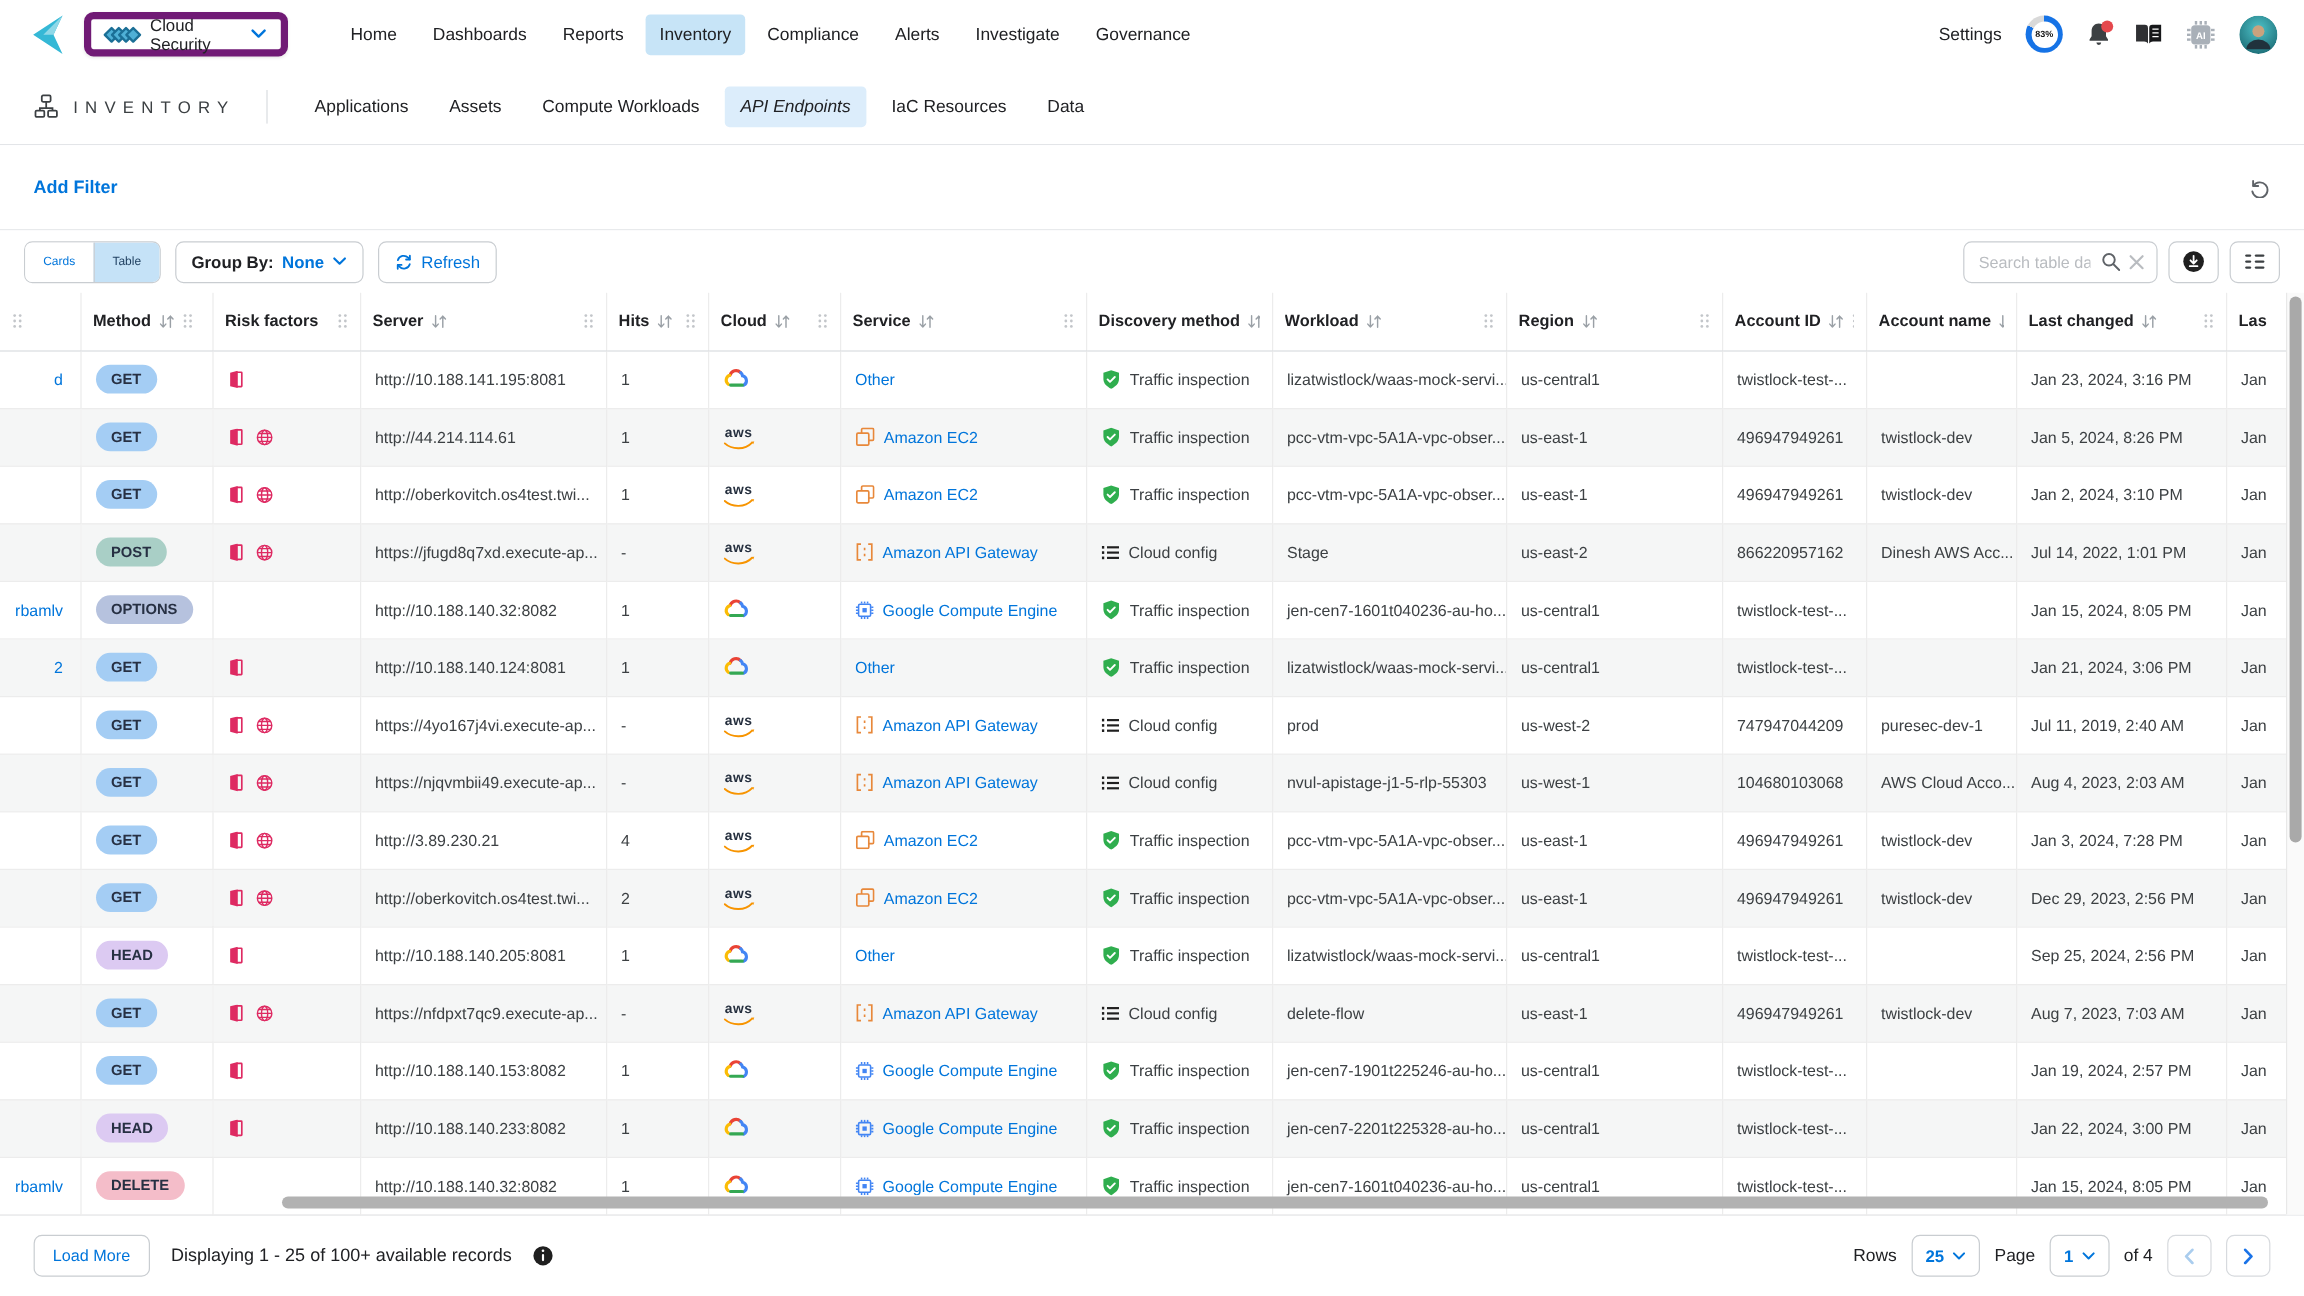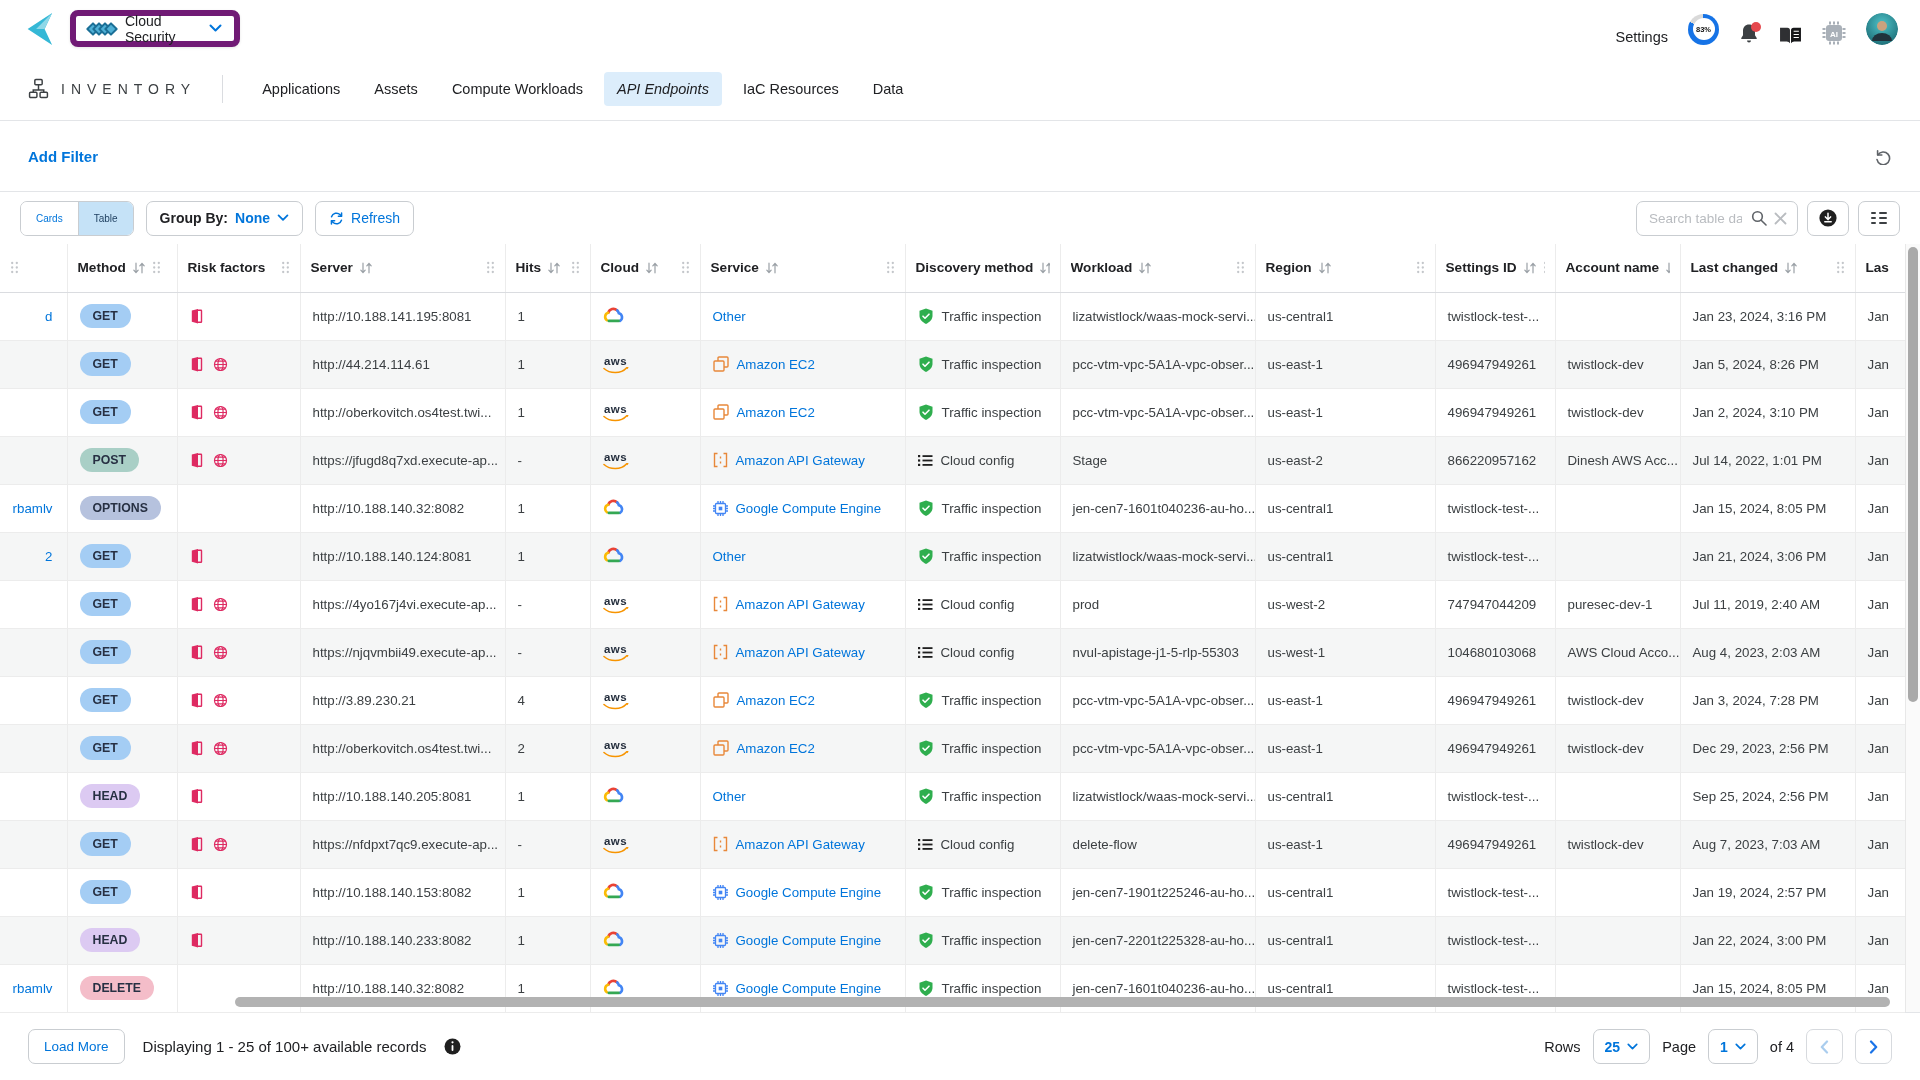--- a/index.html
+++ b/index.html
@@ -13,21 +13,21 @@
     box-shadow:0 1px 3px rgba(0,0,0,.10); display:flex; align-items:center; gap:9px;
     padding:0 12px; margin-left:16px; cursor:pointer; background:#fff; }
   .diamonds { display:flex; align-items:center; }
   .diamond { width:10px; height:10px; background:#4fb0d6; border:2px solid #1b6f96;
     transform:rotate(45deg); border-radius:1px; }
   .diamond + .diamond { margin-left:-4px; }
   .product-label { font-size:14px; color:#202124; flex:1; }
   .main-nav { display:flex; margin-left:40px; gap:6px; }
   .nav-item { padding:9px 12px; border-radius:4px; font-size:14.5px; color:#202124; cursor:pointer; white-space:nowrap; }
   .nav-item.active { background:var(--active-tab-bg,#c7e4f7); }
-  .topnav-right { margin-left:auto; display:flex; align-items:flex-end; gap:20px; }
+  .topnav-right { margin-left:auto; display:flex; align-items:center; gap:20px; }
   .settings-link { font-size:14.5px; cursor:pointer; }
   .ring { width:31px; height:31px; border-radius:50%;
     background:conic-gradient(#1673e6 0 83%, #d9d9d9 0); display:grid; place-items:center; cursor:pointer; }
   .ring-inner { width:22px; height:22px; border-radius:50%; background:#fff; display:grid;
     place-items:center; font-size:7.5px; font-weight:bold; color:#111; }
   .bell-wrap { position:relative; cursor:pointer; display:flex; }
   .bell-dot { position:absolute; top:-1px; right:-2px; width:10px; height:10px; border-radius:50%; background:#e5484d; }
   .tn-icon { display:flex; cursor:pointer; }
   .avatar { width:32px; height:32px; border-radius:50%; overflow:hidden; cursor:pointer; display:flex; }
 
@@ -135,20 +135,30 @@
         <span class="diamond"></span>
         <span class="diamond"></span>
     </span>
     <span class="product-label">Cloud Security</span>
     <span class="icn">
       <svg width="13" height="9" viewBox="0 0 13 9" fill="none" stroke="#0075db" stroke-width="2" stroke-linecap="round" stroke-linejoin="round">
           <path d="M1.5 1.5l5 5 5-5"></path>
         </svg>
     </span>
   </div>
+  <nav class="main-nav" id="main-nav">
+      <div class="nav-item">Home</div>
+      <div class="nav-item">Dashboards</div>
+      <div class="nav-item">Reports</div>
+      <div class="nav-item active">Inventory</div>
+      <div class="nav-item">Compliance</div>
+      <div class="nav-item">Alerts</div>
+      <div class="nav-item">Investigate</div>
+      <div class="nav-item">Governance</div>
+    </nav>
   <div class="topnav-right">
     <span class="settings-link">Settings</span>
     <span class="ring">
       <span class="ring-inner">83%</span>
     </span>
     <span class="bell-wrap">
       <svg width="20" height="22" viewBox="0 0 20 22" fill="#3c4043">
         <path d="M10 1.5c-3.6 0-6 2.7-6 6.3v4.4L2.3 15v1h15.4v-1L16 12.2V7.8c0-3.6-2.4-6.3-6-6.3z"></path>
         <path d="M8 17.5a2 2 0 0 0 4 0z"></path>
       </svg>
@@ -495,21 +505,21 @@
                     <circle cx="6.8" cy="6.5" r="1.15"></circle>
                     <circle cx="2.2" cy="11" r="1.15"></circle>
                     <circle cx="6.8" cy="11" r="1.15"></circle>
                   </svg>
                 </span>
               </span>
             </div>
           </th>
           <th>
             <div class="th-in">
-              <span class="th-label">Settings ID</span>
+              <span class="th-label">Account ID</span>
               <span class="icn">
                 <svg width="14" height="12" viewBox="0 0 14 12" fill="none" stroke="#9aa0a6" stroke-width="1.2" stroke-linecap="round" stroke-linejoin="round">
                   <path d="M4 1.2v9.3M4 10.5L1.8 8.1M4 10.5l2.2-2.4M10 10.8V1.5M10 1.5L7.8 3.9M10 1.5l2.2 2.4"></path>
                 </svg>
               </span>
               <span class="icn">
                 <svg width="9" height="13" viewBox="0 0 9 13" fill="#c3c6ca">
                   <circle cx="2.2" cy="2" r="1.15"></circle>
                   <circle cx="6.8" cy="2" r="1.15"></circle>
                   <circle cx="2.2" cy="6.5" r="1.15"></circle>

